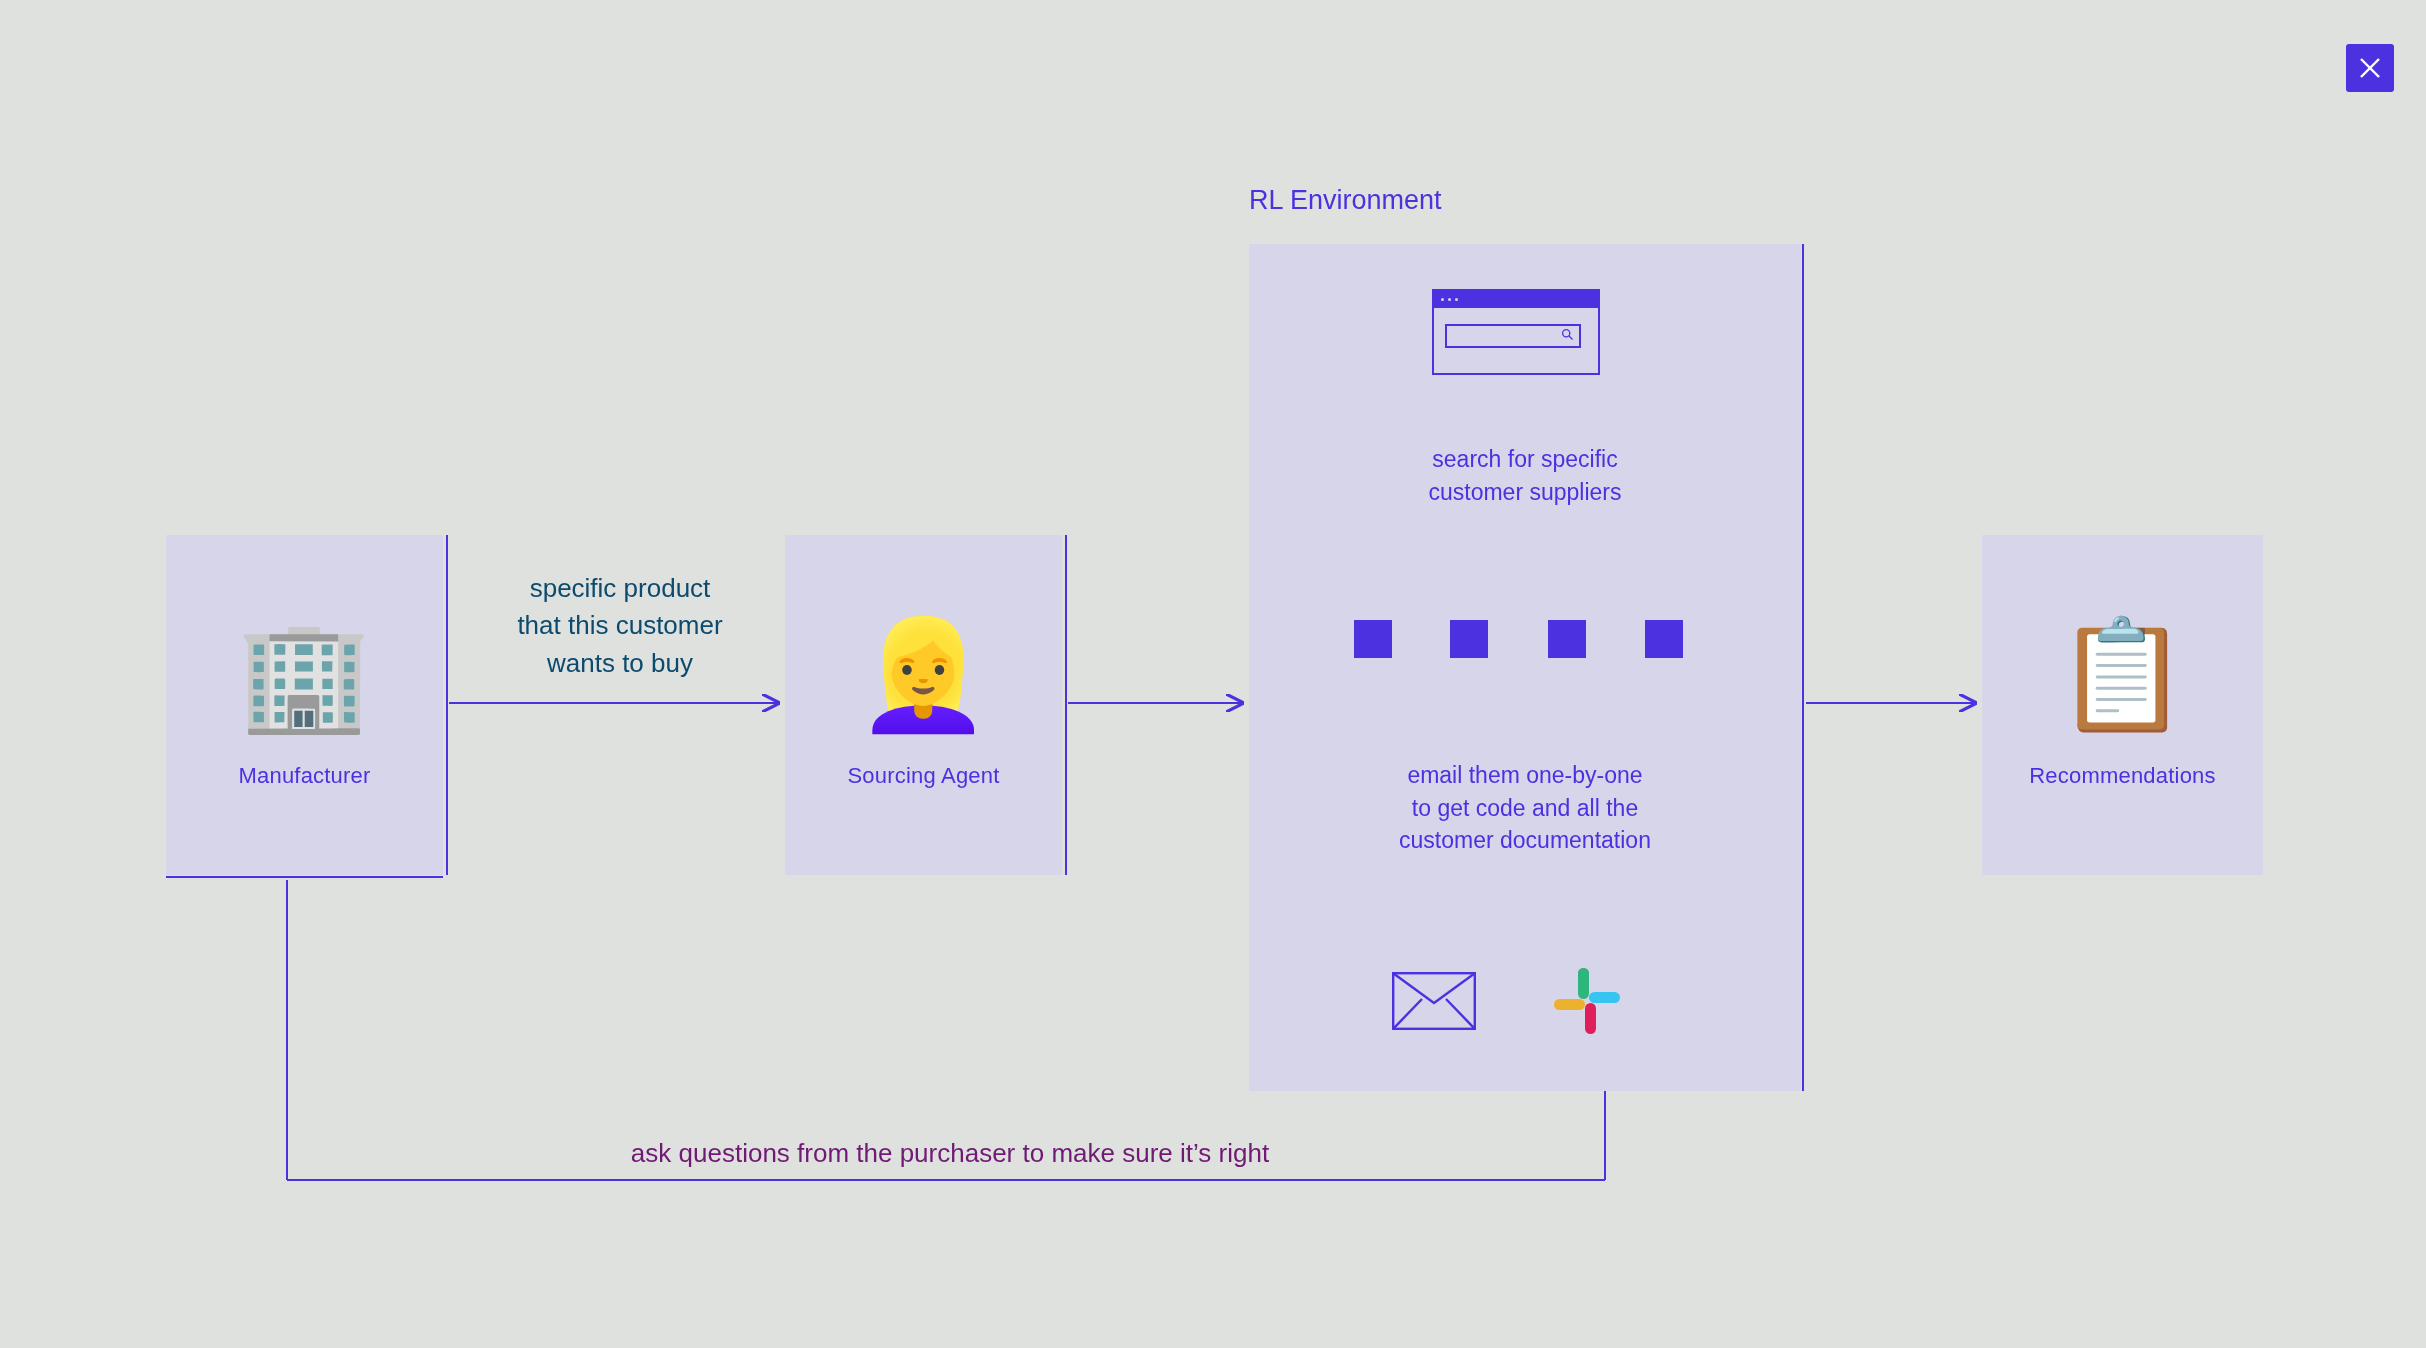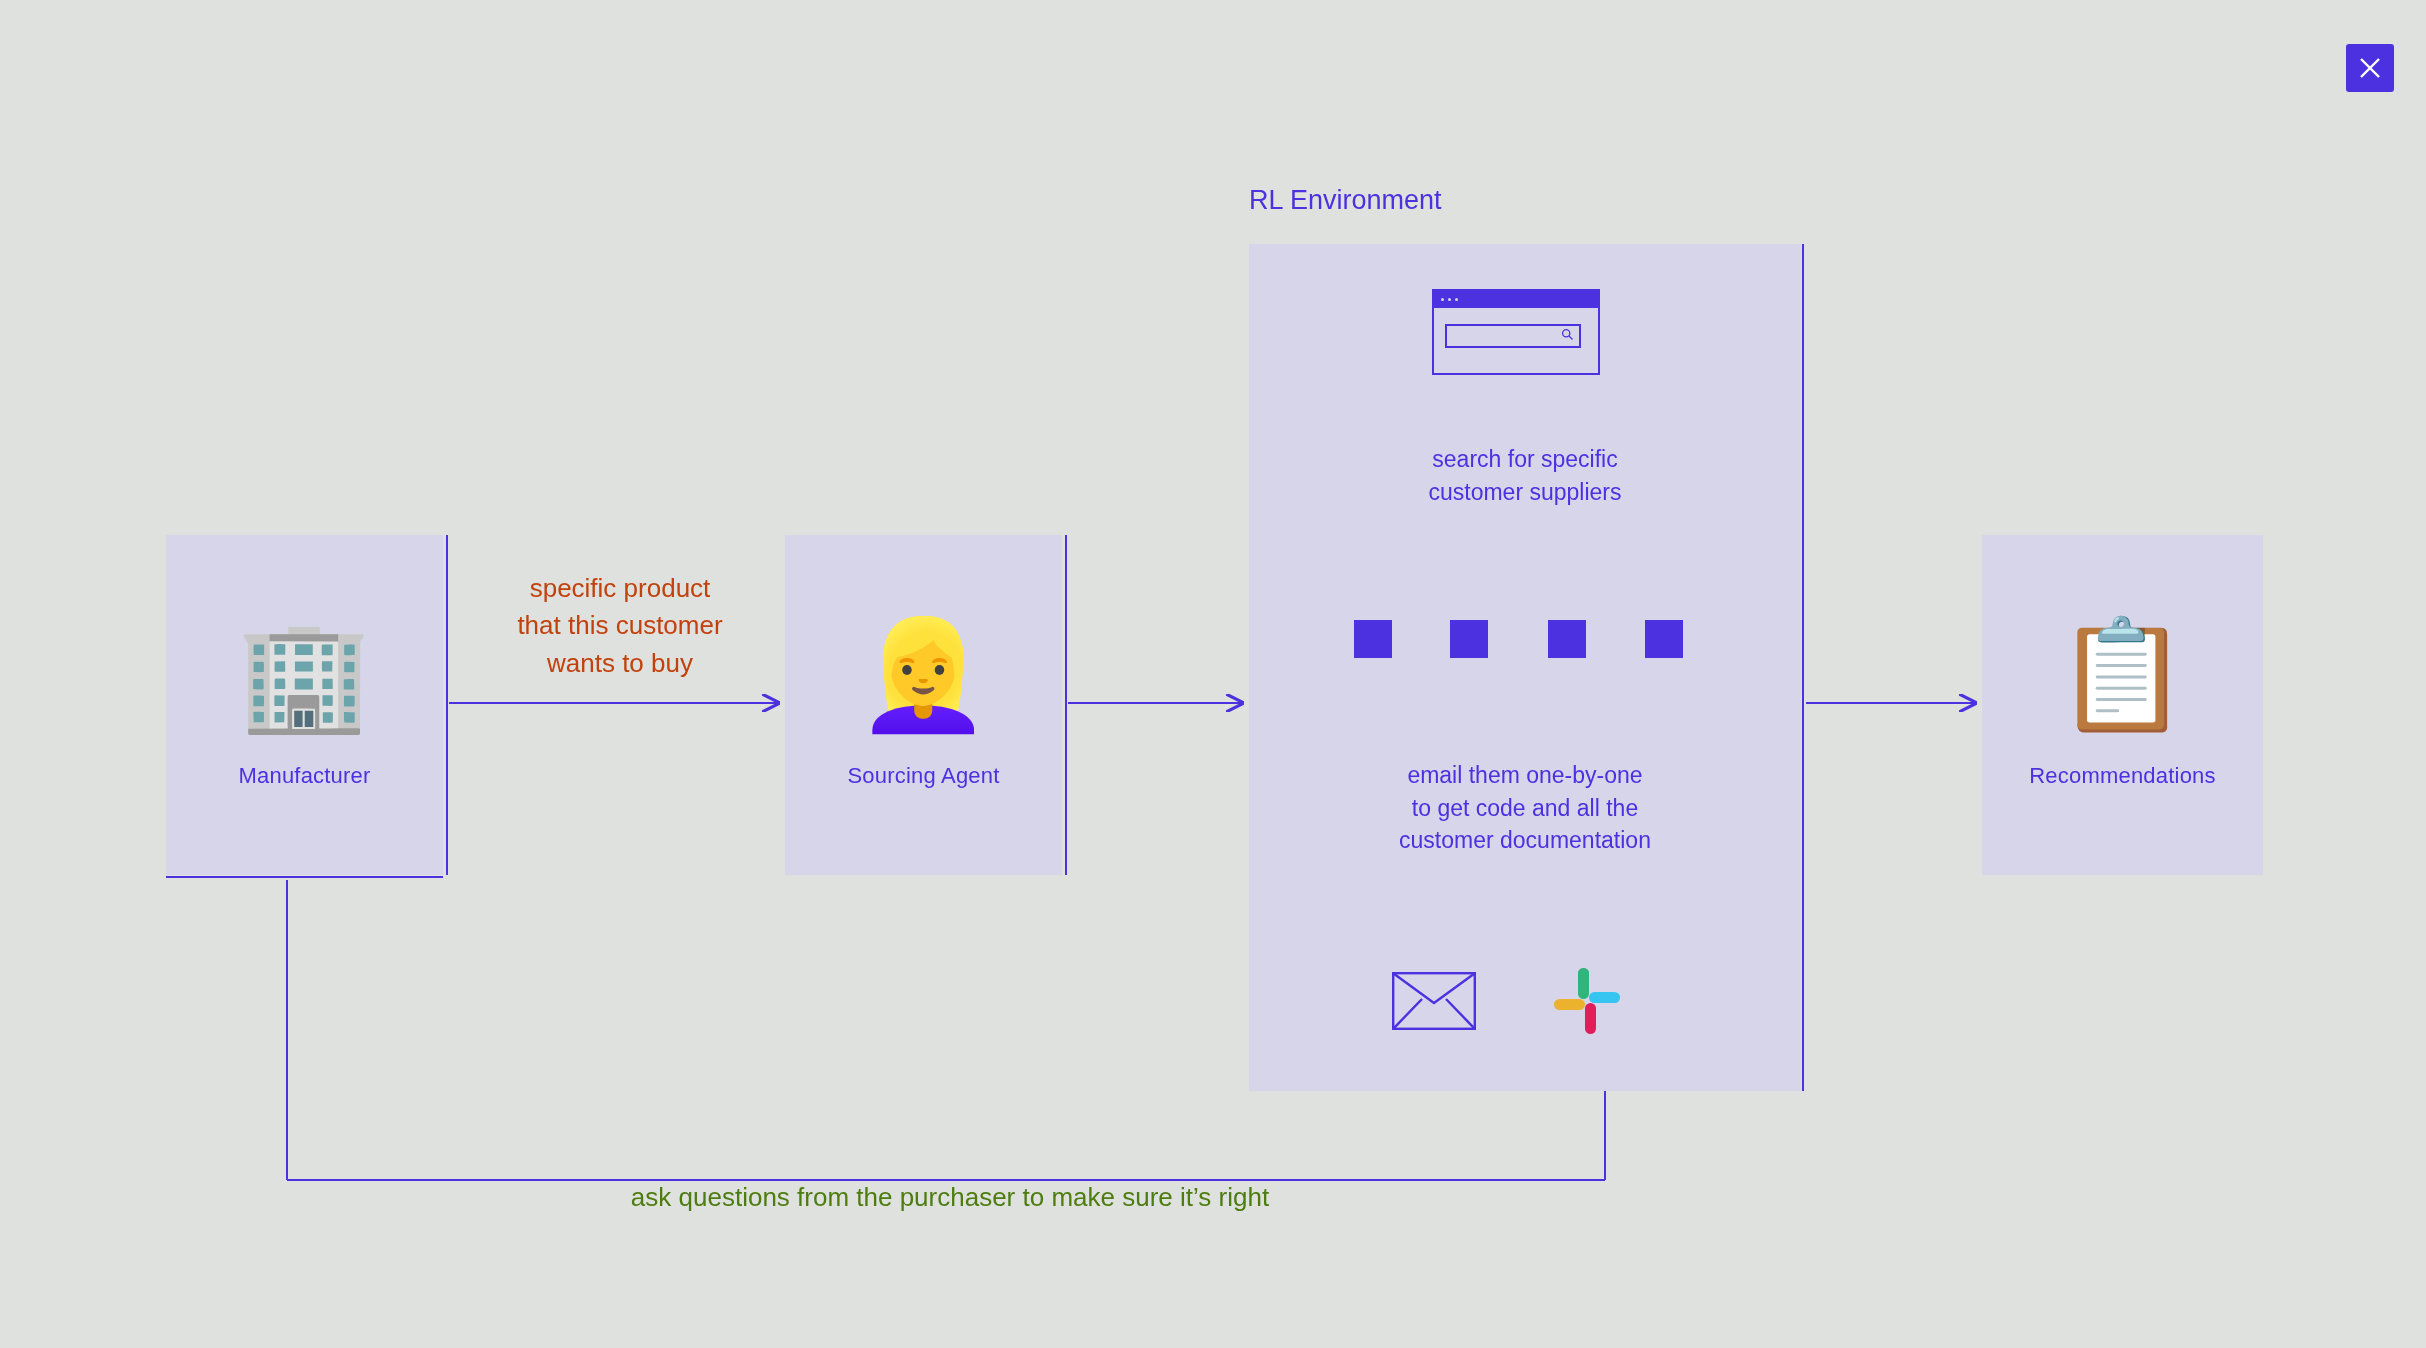--- a/index.html
+++ b/index.html
@@ -184,34 +184,33 @@
     height: 78px;
   }
 
   
   #label-specific-product {
     position: absolute;
     left: 470px;
     top: 570px;
     width: 300px;
     text-align: center;
-    color: #c2410c;
+    color: #0c4a6e;
     font-size: 26px;
     line-height: 1.44;
   }
   #label-ask-questions {
     position: absolute;
     left: 400px;
     top: 1138px;
     width: 1100px;
     text-align: center;
-    color: #4d7c0f;
+    color: #701a75;
     font-size: 26px;
     white-space: nowrap;
-    margin-top: 44px;
   }
 
   
   #lines {
     position: absolute;
     left: 0; top: 0;
     width: 2426px;
     height: 1348px;
     pointer-events: none;
   }

